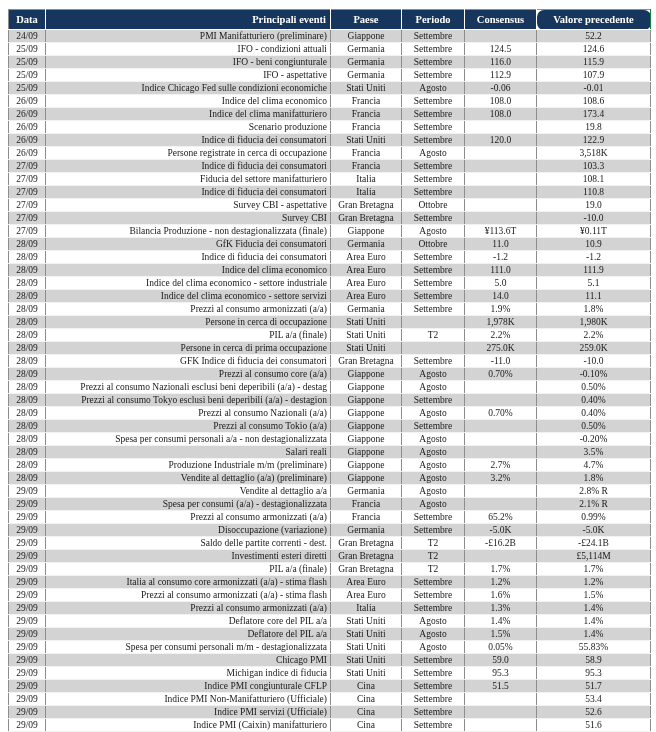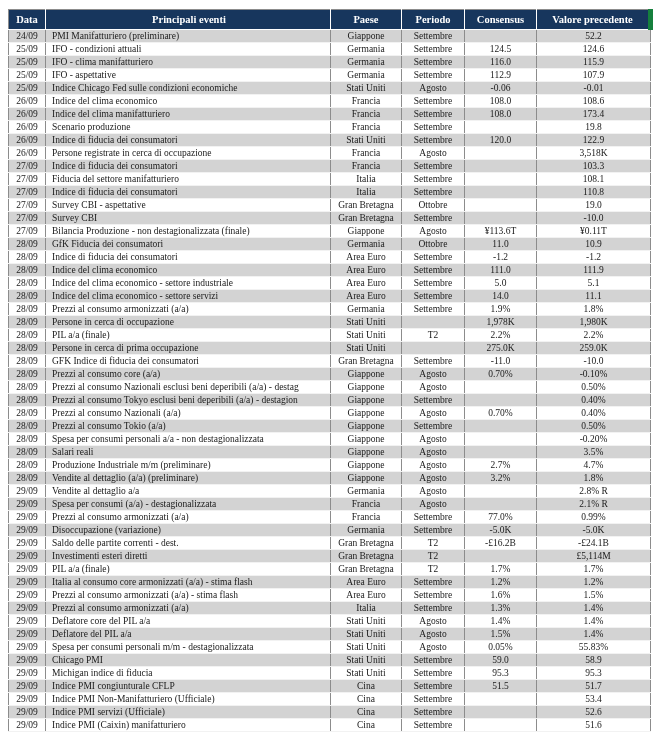--- a/index.html
+++ b/index.html
@@ -21,36 +21,36 @@
     font-size:10.5px;
     font-weight:bold;
     height:19px;
     padding:0 4px;
     border-right:1px solid #ffffff;
     border-bottom:1px solid #ffffff;
     white-space:nowrap;
     overflow:hidden;
     text-align:center;
   }
-  thead th.col-event{text-align:center;padding-left:6px;}
-  thead th:last-child{border-right:5px solid #15803d;}
+  thead th.col-event{text-align:right;padding-left:6px;}
+  thead th:last-child{border-right:1px solid #15803d;border-radius:7px;}
   tbody td{
     font-size:9.5px;
     height:12px;
     line-height:11px;
     padding:0 3px;
     border:1px solid;
     border-color:#f2f2f2 #8c8c8c;
     text-align:center;
     white-space:nowrap;
     overflow:hidden;
     background:#ffffff;
   }
   tbody tr:nth-child(odd) td{background:var(--alt-bg,#d3d3d3);}
-  tbody td.cell-event{text-align:left;padding-left:6px;}
+  tbody td.cell-event{text-align:right;padding-left:6px;}
 </style>
 </head>
 <body>
 
 <div class="page">
   <table class="calendar">
     <colgroup>
       <col style="width:37px">
         <col style="width:285px">
         <col style="width:71px">
@@ -80,21 +80,21 @@
         <tr>
           <td>25/09</td>
           <td class="cell-event">IFO - condizioni attuali</td>
           <td>Germania</td>
           <td>Settembre</td>
           <td>124.5</td>
           <td>124.6</td>
         </tr>
         <tr>
           <td>25/09</td>
-          <td class="cell-event">IFO - clima manifatturiero</td>
+          <td class="cell-event">IFO - beni congiunturale</td>
           <td>Germania</td>
           <td>Settembre</td>
           <td>116.0</td>
           <td>115.9</td>
         </tr>
         <tr>
           <td>25/09</td>
           <td class="cell-event">IFO - aspettative</td>
           <td>Germania</td>
           <td>Settembre</td>
@@ -363,21 +363,21 @@
           <td>Francia</td>
           <td>Agosto</td>
           <td></td>
           <td>2.1% R</td>
         </tr>
         <tr>
           <td>29/09</td>
           <td class="cell-event">Prezzi al consumo armonizzati (a/a)</td>
           <td>Francia</td>
           <td>Settembre</td>
-          <td>77.0%</td>
+          <td>65.2%</td>
           <td>0.99%</td>
         </tr>
         <tr>
           <td>29/09</td>
           <td class="cell-event">Disoccupazione (variazione)</td>
           <td>Germania</td>
           <td>Settembre</td>
           <td>-5.0K</td>
           <td>-5.0K</td>
         </tr>

